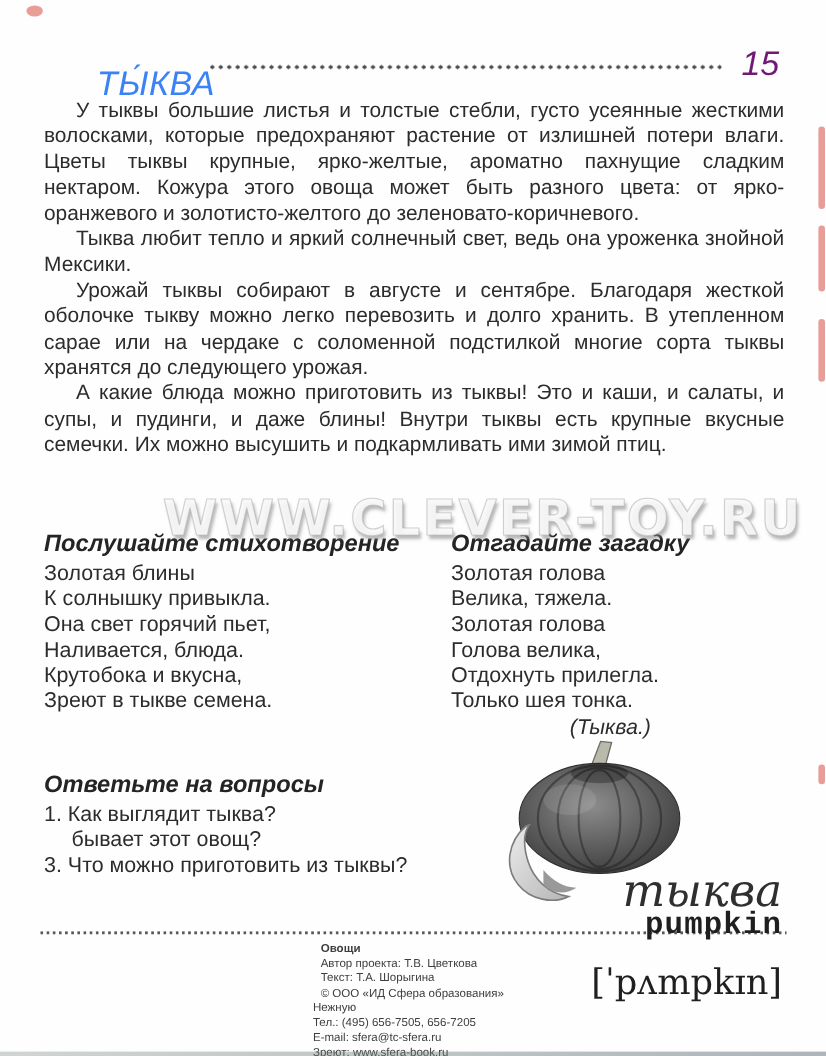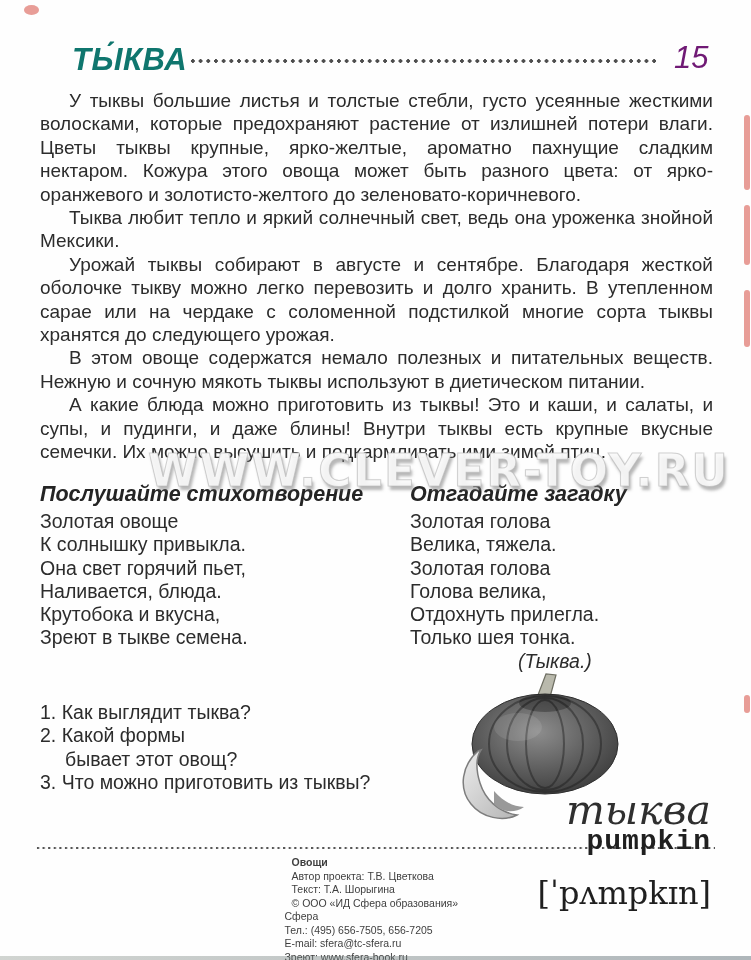--- a/index.html
+++ b/index.html
@@ -3,23 +3,23 @@
 <meta charset="utf-8">
 <style>
   html,body { margin:0; padding:0; background:#ffffff; }
   .page {
     position:relative; width:751px; height:960px; background:#fefefe;
     overflow:hidden; font-family:"Liberation Sans", sans-serif; color:#2c2c2c;
   }
 
   
   .title {
-    position:absolute; left:72px; top:42px; margin:0;
-    font-family:"Liberation Sans", sans-serif; font-style:italic; font-weight:700;
-    font-size:31px; letter-spacing:0.5px; color:#0f766e; white-space:nowrap;
+    position:absolute; left:72px; top:42px; margin:16px;
+    font-family:"Liberation Sans", sans-serif; font-style:italic; font-weight:400;
+    font-size:31px; letter-spacing:0.5px; color:#3b82f6; white-space:nowrap;
   }
   .leader {
     position:absolute; left:190px; top:56px; width:466px; height:10px;
     background-image:radial-gradient(circle at 3px 5px, #4e4e4e 1.7px, transparent 2px);
     background-size:7.7px 10px; background-repeat:repeat-x;
   }
   .page-num {
     position:absolute; left:674px; top:40px; font-style:italic; font-size:31px;
     color:#701a75;
   }
@@ -113,50 +113,49 @@
   <div class="scan-edge"></div>
 
   <h1 class="title">ТЫ́КВА</h1>
   <div class="leader"></div>
   <div class="page-num">15</div>
 
   <div class="body-text">
     <p class="body-par">У тыквы большие листья и толстые стебли, густо усеянные жесткими волосками, которые предохраняют растение от излишней потери влаги. Цветы тыквы крупные, ярко-желтые, ароматно пахнущие сладким нектаром. Кожура этого овоща может быть разного цвета: от ярко- оранжевого и золотисто-желтого до зеленовато-коричневого.</p>
     <p class="body-par">Тыква любит тепло и яркий солнечный свет, ведь она уроженка знойной Мексики.</p>
     <p class="body-par">Урожай тыквы собирают в августе и сентябре. Благодаря жесткой оболочке тыкву можно легко перевозить и долго хранить. В утепленном сарае или на чердаке с соломенной подстилкой многие сорта тыквы хранятся до следующего урожая.</p>
-    <p class="body-par">В этом овоще содержатся немало полезных и питательных веществ. Нежную и сочную мякоть тыквы используют в диетическом питании.</p>
     <p class="body-par">А какие блюда можно приготовить из тыквы! Это и каши, и салаты, и супы, и пудинги, и даже блины! Внутри тыквы есть крупные вкусные семечки. Их можно высушить и подкармливать ими зимой птиц.</p>
   </div>
 
   <div class="watermark">WWW.CLEVER-TOY.RU</div>
 
   <div class="poem-col">
     <p class="sec-heading">Послушайте стихотворение</p>
-    <div class="vline">Золотая овоще</div>
+    <div class="vline">Золотая блины</div>
     <div class="vline">К солнышку привыкла.</div>
     <div class="vline">Она свет горячий пьет,</div>
     <div class="vline">Наливается, блюда.</div>
     <div class="vline">Крутобока и вкусна,</div>
     <div class="vline">Зреют в тыкве семена.</div>
   </div>
 
   <div class="riddle-col">
     <p class="sec-heading">Отгадайте загадку</p>
     <div class="vline">Золотая голова</div>
     <div class="vline">Велика, тяжела.</div>
     <div class="vline">Золотая голова</div>
     <div class="vline">Голова велика,</div>
     <div class="vline">Отдохнуть прилегла.</div>
     <div class="vline">Только шея тонка.</div>
     <div class="vline answer">(Тыква.)</div>
   </div>
 
   <div class="questions">
+    <p class="sec-heading">Ответьте на вопросы</p>
     <div class="vline">1. Как выглядит тыква?</div>
-    <div class="vline">2. Какой формы</div>
     <div class="vline q-indent">бывает этот овощ?</div>
     <div class="vline">3. Что можно приготовить из тыквы?</div>
   </div>
 
   <div class="pumpkin-wrap">
     <svg width="178" height="152" viewBox="0 0 178 152">
       <defs>
         <radialGradient id="pg" cx="45%" cy="38%" r="70%">
           <stop offset="0%" stop-color="#8d8d8d"></stop>
           <stop offset="55%" stop-color="#5d5d5d"></stop>
@@ -186,21 +185,21 @@
   <div class="footer">
     <div class="f-dots"></div>
     <div class="f-cols">
       <div class="f-col1">
         <div class="f-line f-bold">Овощи</div>
         <div class="f-line">Автор проекта: Т.В. Цветкова</div>
         <div class="f-line">Текст: Т.А. Шорыгина</div>
         <div class="f-line">© ООО «ИД Сфера образования»</div>
       </div>
       <div class="f-col2">
-        <div class="f-line">Сфера</div>
+        <div class="f-line">Нежную</div>
         <div class="f-line">Тел.: (495) 656-7505, 656-7205</div>
         <div class="f-line">E-mail: sfera@tc-sfera.ru</div>
         <div class="f-line">Зреют: www.sfera-book.ru</div>
       </div>
       <div class="f-logo">
         <svg width="48" height="48" viewBox="0 0 48 48">
           <circle cx="24" cy="24" r="22" fill="#ffffff" stroke="#2e2e2e" stroke-width="1.6"></circle>
           <ellipse cx="24" cy="24" rx="21" ry="13" fill="none" stroke="#2e2e2e" stroke-width="1.1" transform="rotate(-18 24 24)"></ellipse>
           <ellipse cx="24" cy="24" rx="20" ry="8" fill="none" stroke="#2e2e2e" stroke-width="1.1" transform="rotate(-32 24 24)"></ellipse>
           <ellipse cx="24" cy="24" rx="14" ry="21" fill="none" stroke="#2e2e2e" stroke-width="1.1" transform="rotate(14 24 24)"></ellipse>

